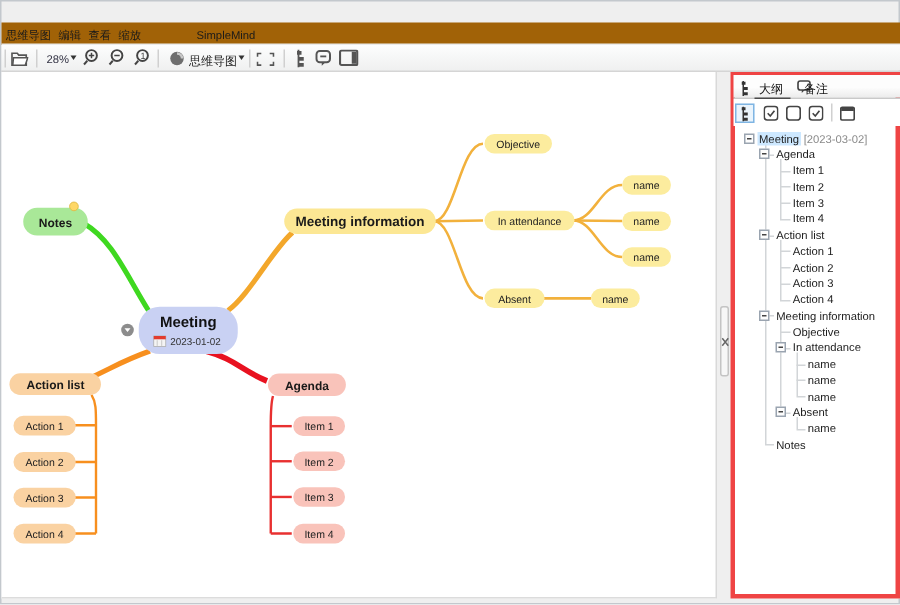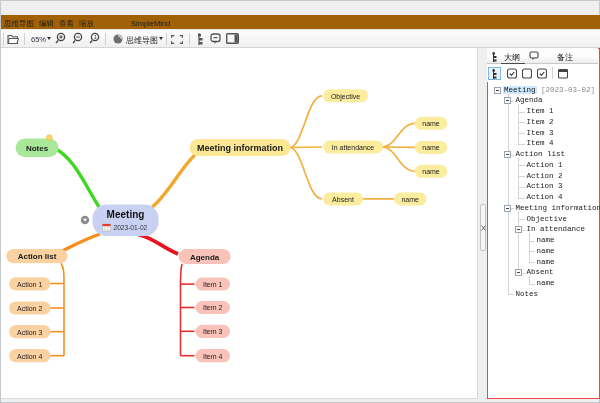--- a/index.html
+++ b/index.html
@@ -14,21 +14,21 @@
   #menubar { position:absolute; left:0; top:14px; width:600px; height:15px; background:#a16207; border-bottom:1px solid #ebebeb; font-size:7.5px; color:#1a1a1a; }
   #menubar span { position:absolute; top:4px; }
   
   #toolbar { position:absolute; left:0; top:29px; width:600px; height:18px; background:linear-gradient(#fdfdfd,#eff0f0); border-bottom:1px solid #d5d5d5; }
   .tsep { position:absolute; top:3px; width:1px; height:12px; background:#d0d0d0; }
   .dar { position:absolute; width:0; height:0; border-left:2.5px solid transparent; border-right:2.5px solid transparent; border-top:3.5px solid #333; }
   
   #canvas { position:absolute; left:0; top:47px; width:477px; height:351px; background:#fff; border-right:1px solid #d9d9d9; border-bottom:1px solid #dcdcdc;}
   #splitter { position:absolute; left:478px; top:47px; width:8px; height:351px; background:#efefef; }
   #sphandle { position:absolute; left:0.5px; top:156px; width:6px; height:47px; background:#f7f7f7; border:1px solid #c4c4c4; border-radius:2px; }
-  #sidebar { position:absolute; left:486px; top:47px; width:113px; height:351px; background:#fff; border:1px solid #ef4444;font-family:Liberation Mono, monospace; }
+  #sidebar { position:absolute; left:486px; top:47px; width:113px; height:351px; background:#fff; border:3px solid #ef4444; }
   
   #tabs { position:absolute; left:-1px; top:-1px; width:111px; height:16px; background:linear-gradient(#fdfdfd 55%,#ececec); border-bottom:1px solid #c9c9c9; font-size:8px; color:#111; }
   #tabul { position:absolute; left:14px; top:14.5px; width:24px; height:1.5px; background:#4a4a4a; }
   
   #sbicons { position:absolute; left:-1px; top:15px; width:111px; height:18px; background:#fff; }
   
   #tree { position:absolute; left:-1px; top:33px; width:111px; height:315px; font-size:7.5px; color:#1c1c1c; }
   .trow { position:absolute; height:11px; line-height:11px; white-space:nowrap; }
   .tbox { position:absolute; width:7px; height:7px; border:1px solid #9aa4b0; background:#fdfdfd; }
   .tbox::after { content:""; position:absolute; left:1px; top:2px; width:3px; height:1px; background:#444; }
@@ -48,21 +48,21 @@
     <span style="left:98px;margin-left:32px;">SimpleMind</span>
   </div>
 
   <div id="toolbar">
     <div class="tsep" style="left:2px;"></div>
     <svg width="12" height="10" viewBox="0 0 12 10" style="left:6px;top:4px;">
       <path d="M1 1.5 h3.5 l1 1.2 h5 v6.8 h-9.5 z" fill="none" stroke="#555" stroke-width="1.1"></path>
       <path d="M2 4.5 h9.5 l-1.7 5 h-8.3 z" fill="#fff" stroke="#555" stroke-width="1"></path>
     </svg>
     <div class="tsep" style="left:23px;"></div>
-    <span style="position:absolute;left:30px;top:5px;font-size:7.5px;color:#334;">65%</span>
+    <span style="position:absolute;left:30px;top:5px;font-size:7.5px;color:#334;">28%</span>
     <div class="dar" style="left:46px;top:7px;"></div>
     <svg width="50" height="14" viewBox="0 0 50 14" style="left:54px;top:2px;">
       <g stroke="#444" stroke-width="1.3" fill="none">
         <circle cx="6" cy="5" r="3.6"></circle>
           <line x1="3.2" y1="8.5" x2="1" y2="11"></line>
         <circle cx="23" cy="5" r="3.6"></circle>
           <line x1="20.2" y1="8.5" x2="18" y2="11"></line>
         <circle cx="40" cy="5" r="3.6"></circle>
           <line x1="37.2" y1="8.5" x2="35" y2="11"></line>
       </g>
@@ -220,21 +220,21 @@
         <line x1="1.5" y1="0" x2="1.5" y2="10" stroke="#333" stroke-width="1"></line>
         <rect x="0.5" y="0.5" width="2.5" height="2" fill="#333"></rect>
         <rect x="1.5" y="4" width="3" height="2" fill="#333"></rect>
         <rect x="1.5" y="7.5" width="3" height="2" fill="#333"></rect>
       </svg>
       <span style="position:absolute;left:17px;top:4px;">大纲</span>
       <svg width="10" height="10" viewBox="0 0 10 10" style="left:42px;top:3px;">
         <rect x="1" y="1" width="8" height="6" rx="1.5" fill="none" stroke="#444" stroke-width="1.1"></rect>
         <path d="M3.5 7 L3.5 9 L5.5 7" fill="#444"></path>
       </svg>
-      <span style="position:absolute;left:70px;top:4px;">备注</span>
+      <span style="position:absolute;left:47px;top:4px;">备注</span>
       <div id="tabul"></div>
     </div>
     <div id="sbicons">
       <div style="position:absolute;left:1px;top:3px;width:13px;height:13px;border:1px solid #7fb5e3;background:#eaf4fc;"></div>
       <svg width="6" height="10" viewBox="0 0 6 10" style="left:5px;top:4.5px;">
         <line x1="1.5" y1="0" x2="1.5" y2="10" stroke="#333" stroke-width="1"></line>
         <rect x="0.5" y="0.5" width="2.5" height="2" fill="#333"></rect>
         <rect x="1.5" y="4" width="3" height="2" fill="#333"></rect>
         <rect x="1.5" y="7.5" width="3" height="2" fill="#333"></rect>
       </svg>

